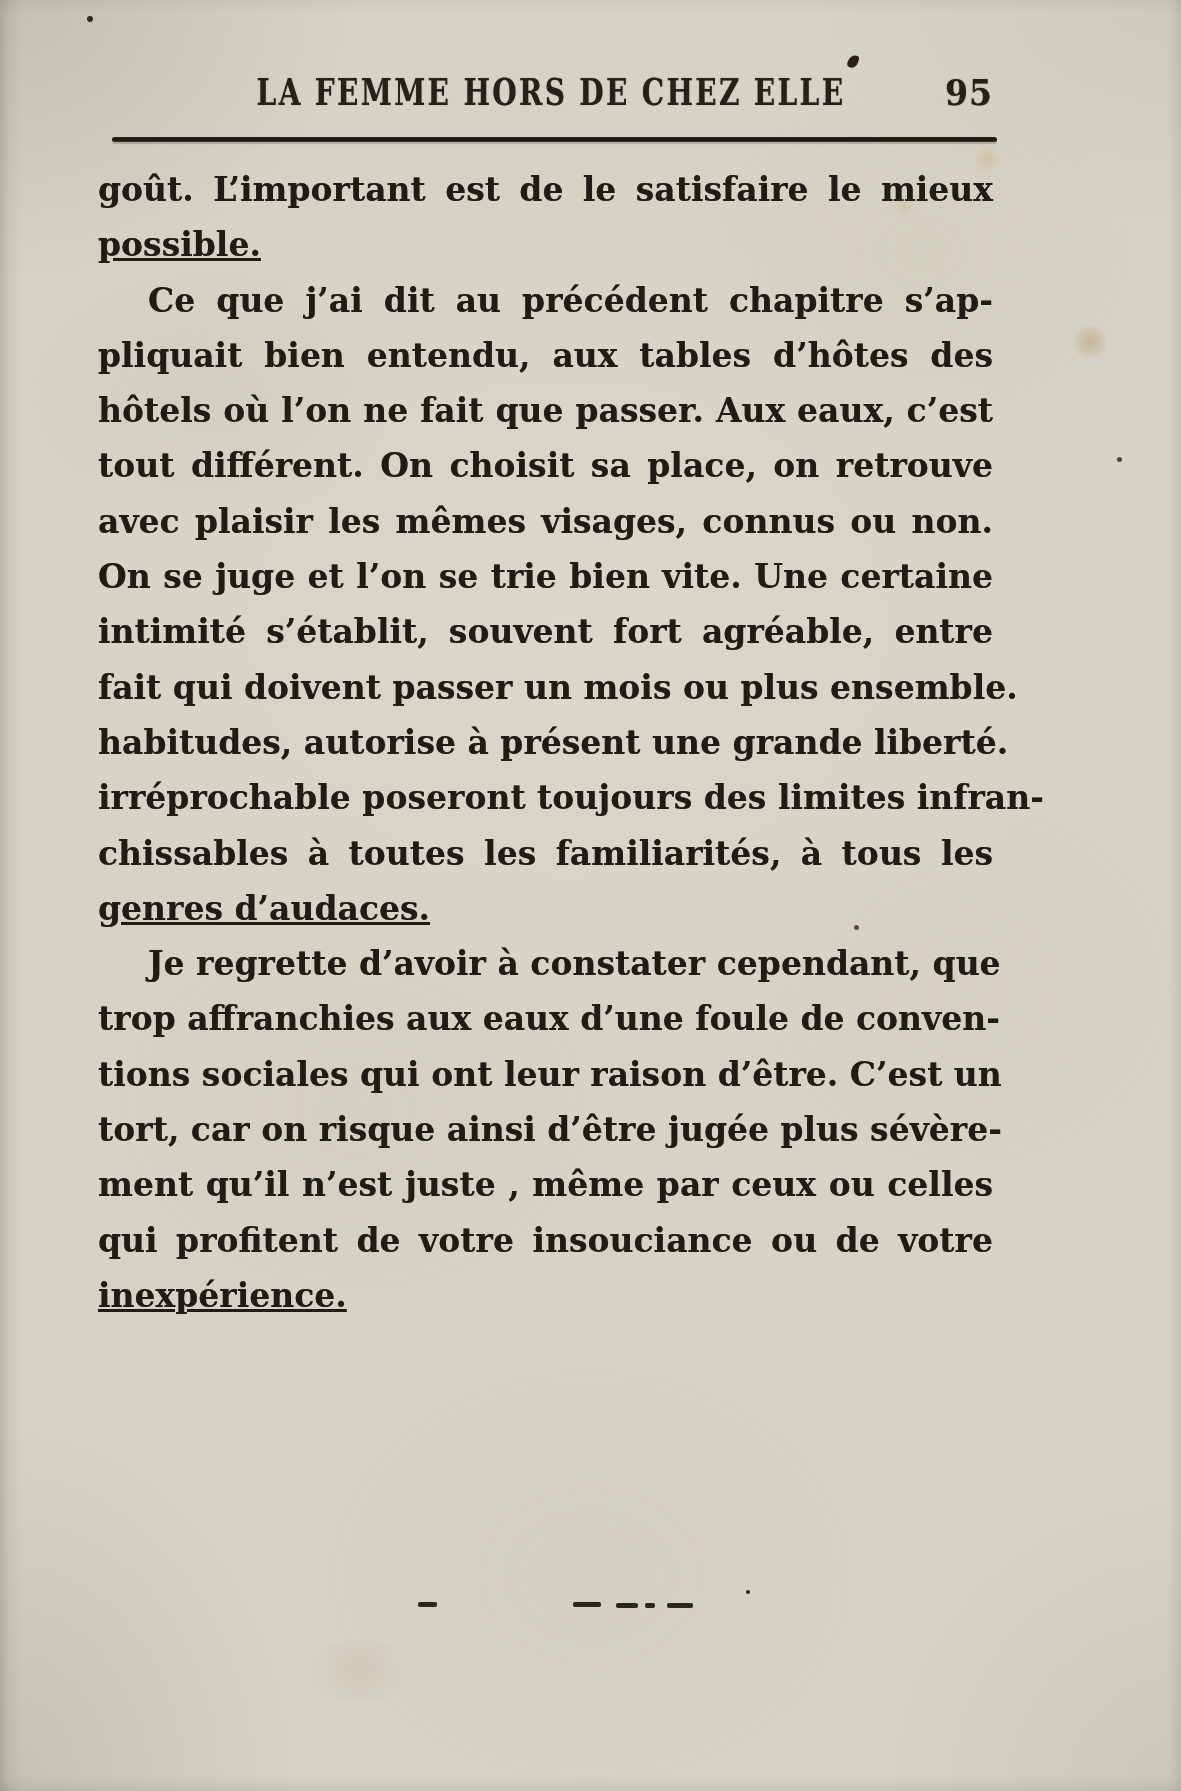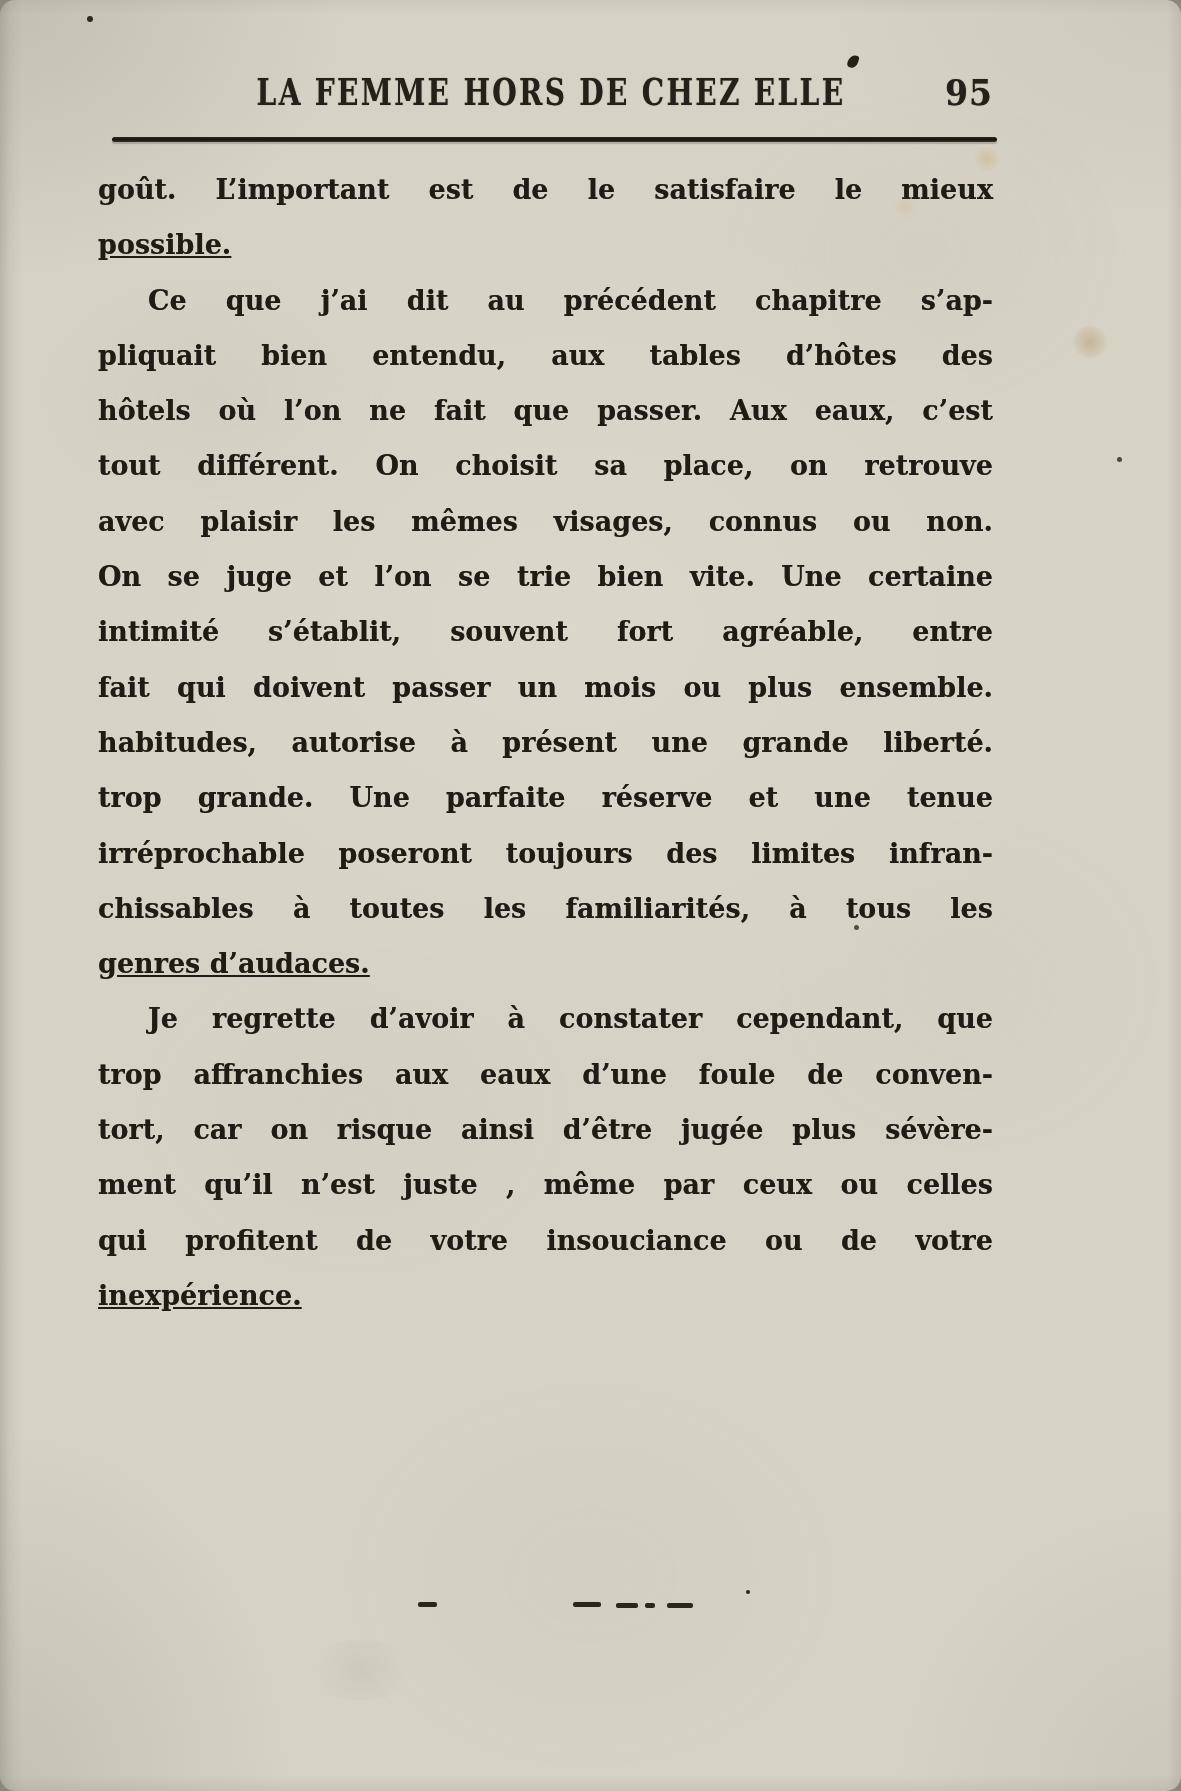--- a/index.html
+++ b/index.html
@@ -4,21 +4,20 @@
 <style>
   html,body{margin:0;padding:0;background:#8a877c;}
   .page{
     position:relative;
     width:1181px;height:1791px;
     margin:0 auto;
     background:#d6d2c5;
     overflow:hidden;
     font-family:"DejaVu Serif","Liberation Serif",serif;
     color:#201d16;
-    border-radius:15px;
   }
   
   .paper-tone{
     position:absolute;inset:0;pointer-events:none;
     background:
       radial-gradient(ellipse 900px 700px at 48% 35%, rgba(255,255,255,0.10), rgba(255,255,255,0) 65%),
       radial-gradient(ellipse 500px 400px at 0% 0%, rgba(95,90,78,0.16), rgba(95,90,78,0) 70%),
       radial-gradient(ellipse 420px 520px at 0% 100%, rgba(95,90,78,0.15), rgba(95,90,78,0) 70%),
       radial-gradient(ellipse 420px 420px at 100% 100%, rgba(110,104,90,0.10), rgba(110,104,90,0) 70%),
       radial-gradient(ellipse 520px 320px at 100% 0%, rgba(110,104,90,0.08), rgba(110,104,90,0) 70%),
@@ -59,21 +58,21 @@
   }
   .header-rule{
     position:absolute;left:112px;top:137px;width:885px;height:5px;
     background:linear-gradient(180deg,#2b271e 0%,#17140e 55%,#3a352a 100%);
     border-radius:3px;
     box-shadow:0 2px 1px rgba(60,55,45,0.25);
   }
 
   .page-text{
     position:absolute;left:98px;top:162px;width:895px;
-    font-size:27px;font-weight:bold;
+    font-size:33px;font-weight:bold;
     color:#1f1c15;
     text-shadow:0 0 0.6px rgba(28,25,18,0.55);
   }
   .page-text .line{
     height:55.3px;line-height:55.3px;
     text-align:justify;text-align-last:justify;
     white-space:nowrap;
   }
   .page-text .line.short{text-align-last:left;white-space:normal;text-decoration:underline;}
   .page-text .line.indent{text-indent:50px;}
@@ -124,26 +123,26 @@
       <div class="line short">possible.</div>
       <div class="line indent">Ce que j’ai dit au précédent chapitre s’ap-</div>
       <div class="line">pliquait bien entendu, aux tables d’hôtes des</div>
       <div class="line">hôtels où l’on ne fait que passer. Aux eaux, c’est</div>
       <div class="line">tout différent. On choisit sa place, on retrouve</div>
       <div class="line">avec plaisir les mêmes visages, connus ou non.</div>
       <div class="line">On se juge et l’on se trie bien vite. Une certaine</div>
       <div class="line">intimité s’établit, souvent fort agréable, entre</div>
       <div class="line">fait qui doivent passer un mois ou plus ensemble.</div>
       <div class="line">habitudes, autorise à présent une grande liberté.</div>
-      <div class="line">trop grande. Une parfaite réserve et une tenue</div>
       <div class="line">irréprochable poseront toujours des limites infran-</div>
       <div class="line">chissables à toutes les familiarités, à tous les</div>
       <div class="line short">genres d’audaces.</div>
       <div class="line indent">Je regrette d’avoir à constater cependant, que</div>
       <div class="line">trop affranchies aux eaux d’une foule de conven-</div>
+      <div class="line">tions sociales qui ont leur raison d’être. C’est un</div>
       <div class="line">tort, car on risque ainsi d’être jugée plus sévère-</div>
       <div class="line">ment qu’il n’est juste , même par ceux ou celles</div>
       <div class="line">qui profitent de votre insouciance ou de votre</div>
       <div class="line short">inexpérience.</div>
     </div>
 
   <div class="dotted-rule">
     <div class="dash d1"></div>
     <div class="dash d2"></div>
     <div class="dash d3"></div>

